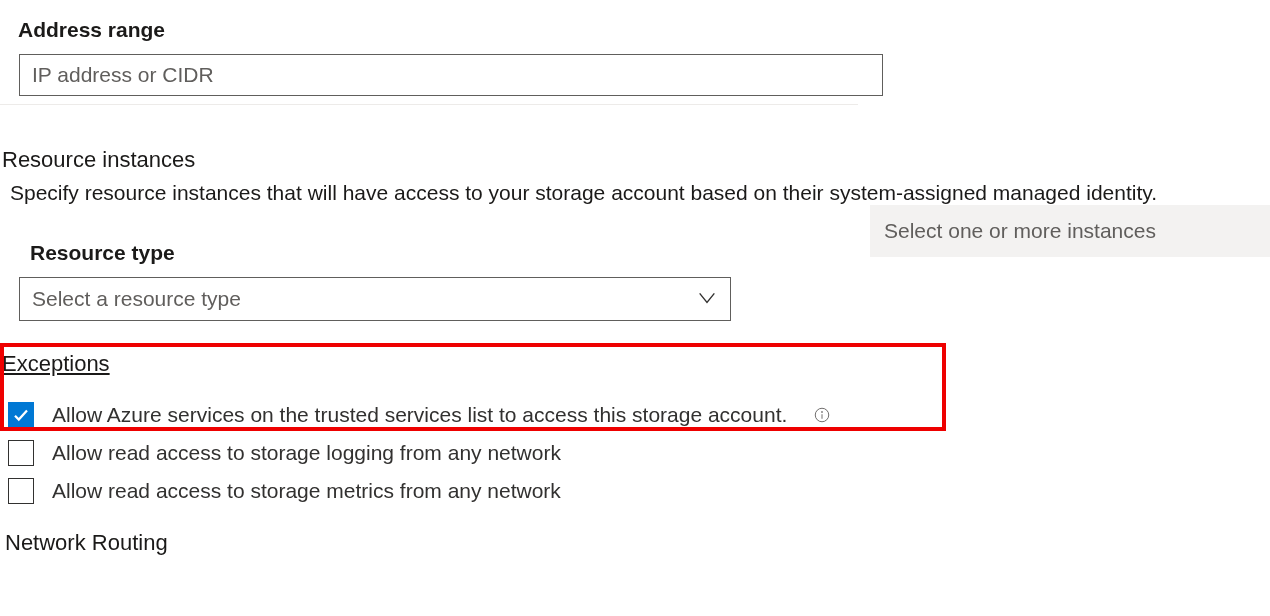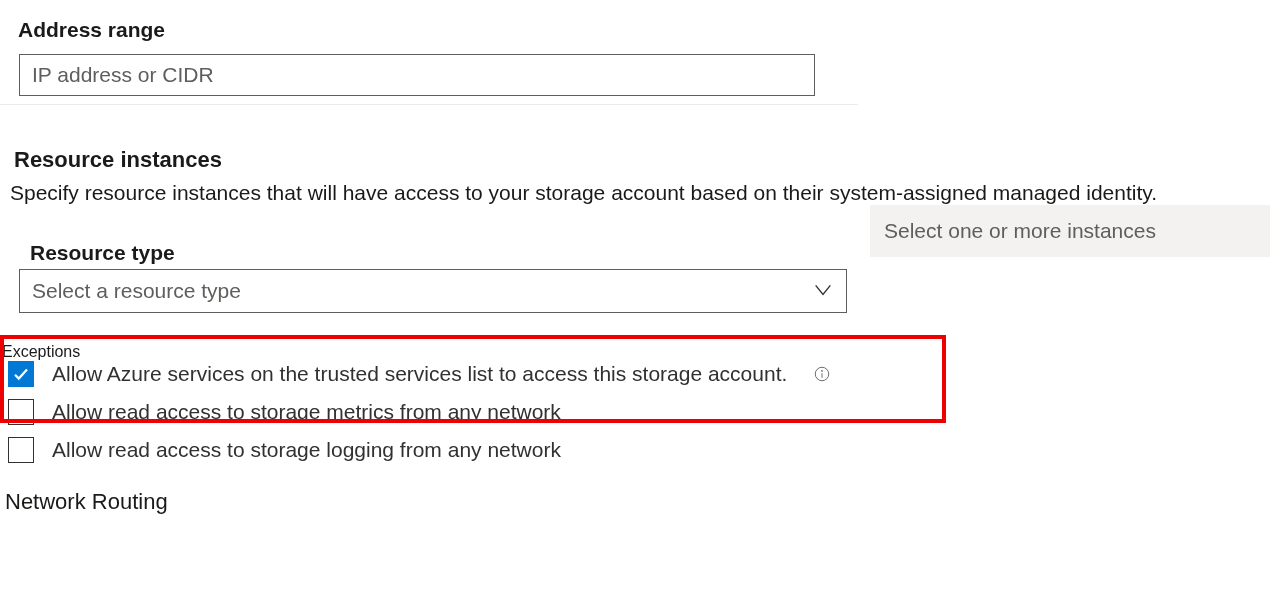--- a/index.html
+++ b/index.html
@@ -17,65 +17,65 @@
   .section-label {
     font-weight: 600;
     padding: 0 0 8px 18px;
     margin-top: 18px;
   }
   .input-row {
     padding: 0 0 0 19px;
     margin-top: 4px;
   }
   input[type="text"].ip-input {
-    width: 796px;
+    width: 864px;
     height: 42px;
     font-size: 21px;
     font-family: inherit;
     padding: 4px 12px;
     border: 1px solid #605e5c;
     color: #b91c1c;
   }
   input[type="text"].ip-input::placeholder { color: #605e5c; }
   .divider-bottom {
     border-bottom: 1px solid #edebe9;
     width: 858px;
     margin-top: 8px;
   }
   .section-heading {
     font-size: 22px;
-    font-weight: 700;
+    font-weight: 400;
     margin-top: 42px;
-    padding-left: 14px;
+    padding-left: 2px;
   }
   .section-desc {
     font-size: 21px;
     font-weight: 400;
     margin-top: 8px;
     padding-left: 10px;
   }
   .two-col {
     display: flex;
     gap: 20px;
     width: 1270px;
     padding-right: 0;
   }
   .col { display: flex; flex-direction: column; }
   .col-1 { width: 850px; }
   .col-2 { flex: 1; }
   .col-label {
     font-weight: 600;
     padding-left: 30px;
     margin-top: 36px;
-    margin-bottom: 4px;
+    margin-bottom: 12px;
   }
   .col-2 .col-label { padding-left: 10px; }
   .select-row { padding-left: 19px; }
   .select-box {
-    width: 828px;
+    width: 712px;
     height: 44px;
     border: 1px solid #605e5c;
     display: flex;
     align-items: center;
     justify-content: space-between;
     padding: 0 12px;
     cursor: pointer;
   }
   .select-placeholder { color: #605e5c; font-size: 21px; }
   .chevron svg { width: 22px; height: 22px; }
@@ -97,23 +97,24 @@
   .highlight-box {
     position: absolute;
     left: 0px;
     top: -8px;
     width: 946px;
     height: 88px;
     border: 4px solid #ee0000;
     pointer-events: none;
   }
   .exceptions-heading {
-    font-size: 16px;
-    font-weight: 400;
-    margin-bottom: 0;
+    font-size: 22px;
+    font-weight: 400;
+    margin-bottom: 25px;
+    text-decoration: underline;
   }
   .checkbox-row {
     display: flex;
     align-items: center;
     gap: 18px;
     padding-left: 6px;
     margin-bottom: 12px;
   }
   .checkbox {
     width: 26px;
@@ -204,26 +205,26 @@
             <circle cx="12" cy="8" r="0.6" fill="#605e5c"></circle>
             <line x1="12" y1="11" x2="12" y2="17"></line>
           </svg>
         </span>
       </span>
     </div>
 
     <div class="checkbox-row">
       <span class="checkbox"></span>
       <span class="checkbox-label">
-        <span>Allow read access to storage metrics from any network</span>
+        <span>Allow read access to storage logging from any network</span>
       </span>
     </div>
 
     <div class="checkbox-row">
       <span class="checkbox"></span>
       <span class="checkbox-label">
-        <span>Allow read access to storage logging from any network</span>
+        <span>Allow read access to storage metrics from any network</span>
       </span>
     </div>
   </div>
 
   <div class="routing-heading">Network Routing</div>
 </div>
 
 </body></html>

